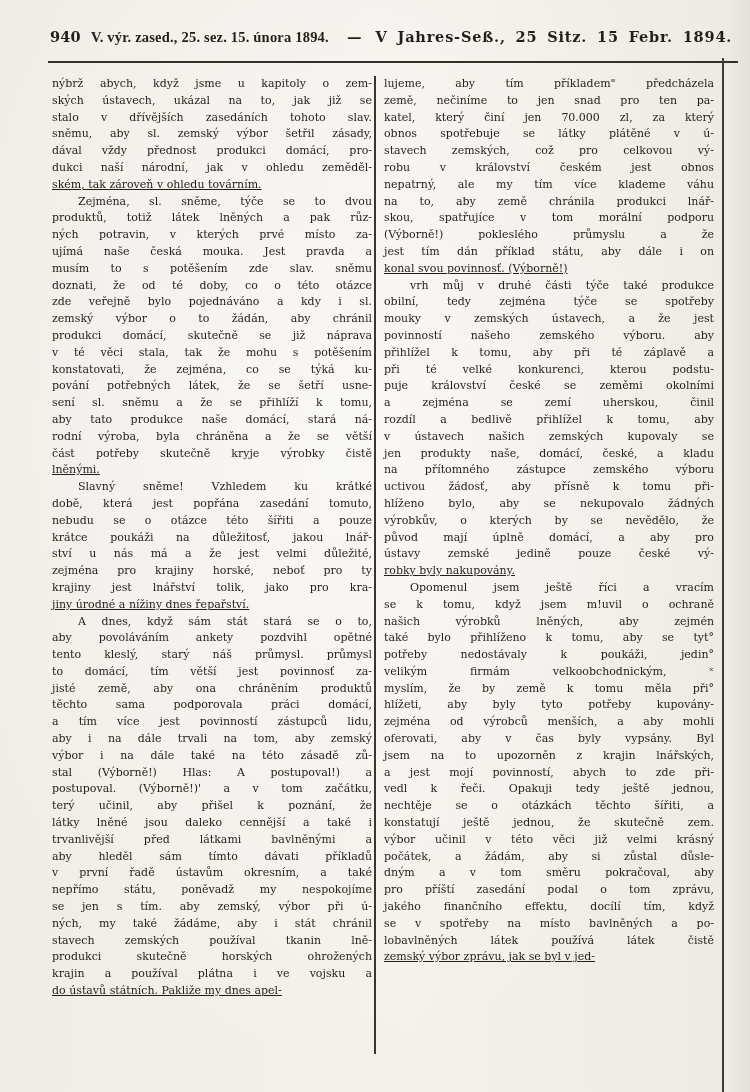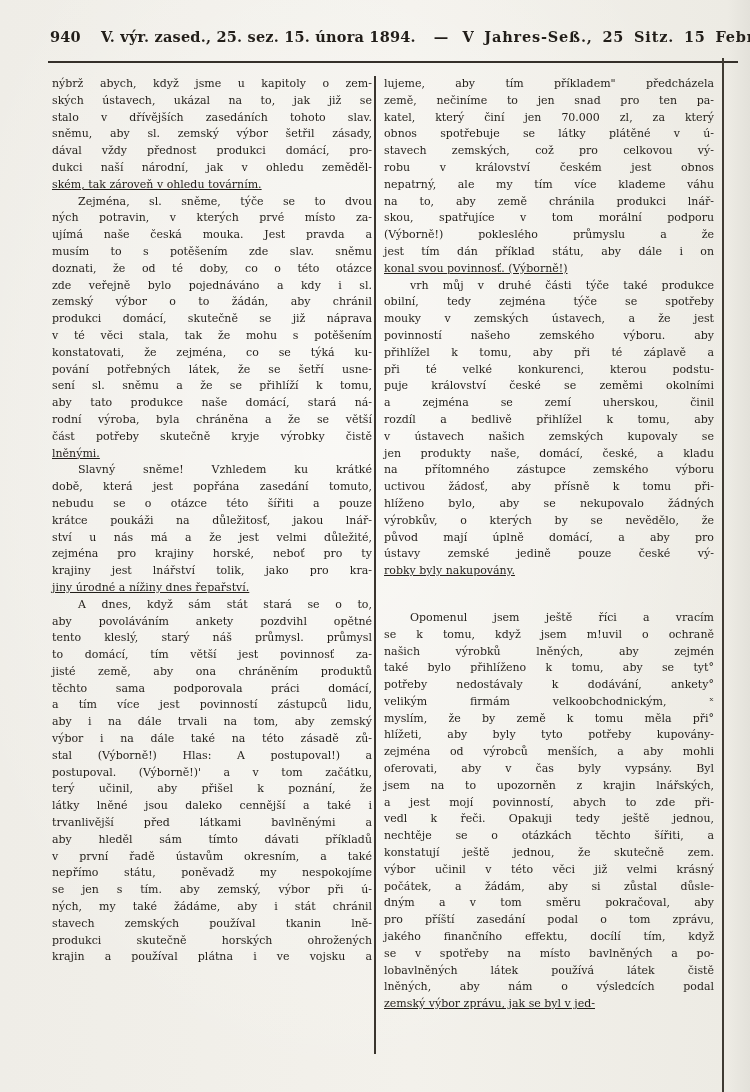--- a/index.html
+++ b/index.html
@@ -18,22 +18,22 @@
     overflow: hidden;
     color: #221e19;
   }
   .header {
     position: absolute;
     left: 50px; top: 28px; width: 690px; height: 28px;
     font-size: 14.5px;
     white-space: nowrap;
     letter-spacing: 0.2px;
   }
-  .pagenum { font-weight: bold; margin-right: 20px; }
-  .sess-cz { font-weight: 600; }
+  .pagenum { font-weight: bold; margin-right: 10px; }
+  .sess-cz { font-weight: 600; font-family: Liberation Serif, serif; }
   .dash { margin: 0 14px 0 18px; font-weight: bold; }
   .fraktur {
     font-weight: bold;
     letter-spacing: 0.8px;
     word-spacing: 4px;
   }
   .header-rule {
     position: absolute;
     left: 48px; top: 61px; width: 690px; height: 2px;
     background: #35302a;
@@ -50,21 +50,21 @@
     position: absolute;
     left: 374px; top: 76px; width: 2px; height: 978px;
     background: #3a352e;
   }
   .right-rule {
     position: absolute;
     left: 722px; top: 58px; width: 2px; height: 1034px;
     background: #403b33;
   }
   .para { margin: 0; }
-  .para.gap-before { margin-top: 30px; }
+  .para.gap-before { }
   .line {
     text-align: justify;
     text-align-last: justify;
     height: 16.8px;
   }
   .line.last {
     text-align-last: left;
     text-decoration: underline;
   }
   .para.indent .line:first-child { text-indent: 26px; }
@@ -83,20 +83,21 @@
         <div class="line">nýbrž abych, když jsme u kapitoly o zem-</div>
         <div class="line">ských ústavech, ukázal na to,  jak již se</div>
         <div class="line">stalo v dřívějších  zasedáních tohoto slav.</div>
         <div class="line">sněmu,  aby sl. zemský výbor šetřil zásady,</div>
         <div class="line">dával vždy přednost produkci domácí, pro-</div>
         <div class="line">dukci naší národní, jak v ohledu zeměděl-</div>
         <div class="line last">ském, tak zároveň v ohledu továrním.</div>
       </div>
       <div class="para indent">
         <div class="line">Zejména, sl. sněme,  týče se to dvou</div>
+        <div class="line">produktů,  totiž látek lněných  a pak růz-</div>
         <div class="line">ných potravin,  v kterých prvé místo za-</div>
         <div class="line">ujímá  naše  česká mouka.   Jest pravda a</div>
         <div class="line">musím to  s potěšením  zde  slav. sněmu</div>
         <div class="line">doznati, že od té doby,  co o této otázce</div>
         <div class="line">zde veřejně bylo pojednáváno a kdy i sl.</div>
         <div class="line">zemský  výbor  o to žádán,  aby  chránil</div>
         <div class="line">produkci domácí,  skutečně se již náprava</div>
         <div class="line">v té věci stala,  tak že mohu s potěšením</div>
         <div class="line">konstatovati,  že zejména,  co  se týká ku-</div>
         <div class="line">pování potřebných látek, že se šetří usne-</div>
@@ -132,20 +133,21 @@
         <div class="line">látky lněné jsou daleko cennější a také i</div>
         <div class="line">trvanlivější  před  látkami  bavlněnými  a</div>
         <div class="line">aby hleděl  sám  tímto  dávati  příkladů</div>
         <div class="line">v první řadě ústavům okresním,  a  také</div>
         <div class="line">nepřímo státu,  poněvadž my nespokojíme</div>
         <div class="line">se jen s tím.  aby  zemský, výbor při ú-</div>
         <div class="line">ných, my také žádáme,  aby i stát chránil</div>
         <div class="line">stavech zemských  používal  tkanin  lně-</div>
         <div class="line">produkci skutečně  horských  ohrožených</div>
         <div class="line">krajin a používal  plátna  i ve  vojsku  a</div>
+        <div class="line last">do ústavů státních.  Pakliže my dnes apel-</div>
       </div>
     </div>
   <div class="col-divider"></div>
   <div class="col col-right" id="col-right">
       <div class="para">
         <div class="line">lujeme,  aby  tím příkladem" předcházela</div>
         <div class="line">země,  nečiníme  to jen snad pro ten pa-</div>
         <div class="line">katel, který  činí jen 70.000 zl, za který</div>
         <div class="line">obnos spotřebuje  se  látky  plátěné v ú-</div>
         <div class="line">stavech zemských,  což pro celkovou vý-</div>
@@ -175,36 +177,35 @@
         <div class="line">výrobkův, o kterých  by se nevědělo,  že</div>
         <div class="line">původ  mají  úplně  domácí,  a aby  pro</div>
         <div class="line">ústavy zemské  jedině  pouze  české vý-</div>
         <div class="line last">robky byly nakupovány.</div>
       </div>
       <div class="para indent gap-before">
         <div class="line">Opomenul  jsem  ještě říci  a vracím</div>
         <div class="line">se k tomu,  když  jsem m!uvil o ochraně</div>
         <div class="line">našich   výrobků   lněných,   aby  zejmén</div>
         <div class="line">také bylo přihlíženo k tomu,  aby se tyt°</div>
-        <div class="line">potřeby  nedostávaly  k dodávání,  ankety°</div>
+        <div class="line">potřeby  nedostávaly  k poukáži,  jedin°</div>
         <div class="line">velikým  firmám  velkoobchodnickým,  ˣ</div>
         <div class="line">myslím,  že by  země  k tomu  měla při°</div>
         <div class="line">hlížeti, aby byly tyto potřeby kupovány-</div>
         <div class="line">zejména od výrobců menších, a aby mohli</div>
         <div class="line">oferovati,  aby v čas byly  vypsány.   Byl</div>
         <div class="line">jsem na to upozorněn z krajin lnářských,</div>
         <div class="line">a jest mojí povinností,  abych to zde při-</div>
         <div class="line">vedl k řeči.   Opakuji  tedy  ještě jednou,</div>
         <div class="line">nechtěje  se  o  otázkách  těchto  šířiti,  a</div>
         <div class="line">konstatují ještě jednou,  že skutečně zem.</div>
         <div class="line">výbor učinil v této věci již velmi krásný</div>
         <div class="line">počátek,  a žádám,  aby  si  zůstal důsle-</div>
         <div class="line">dným  a v tom  směru  pokračoval,   aby</div>
         <div class="line">pro příští zasedání  podal  o tom  zprávu,</div>
         <div class="line">jakého finančního effektu, docílí tím, když</div>
         <div class="line">se v spotřeby na místo bavlněných a po-</div>
         <div class="line">lobavlněných  látek   používá  látek  čistě</div>
-        <div class="line">lněných,  aby  nám  o  výsledcích  podal</div>
         <div class="line last">zemský výbor  zprávu, jak se  byl v jed-</div>
       </div>
     </div>
   <div class="right-rule"></div>
 </div>
 
 </body></html>

